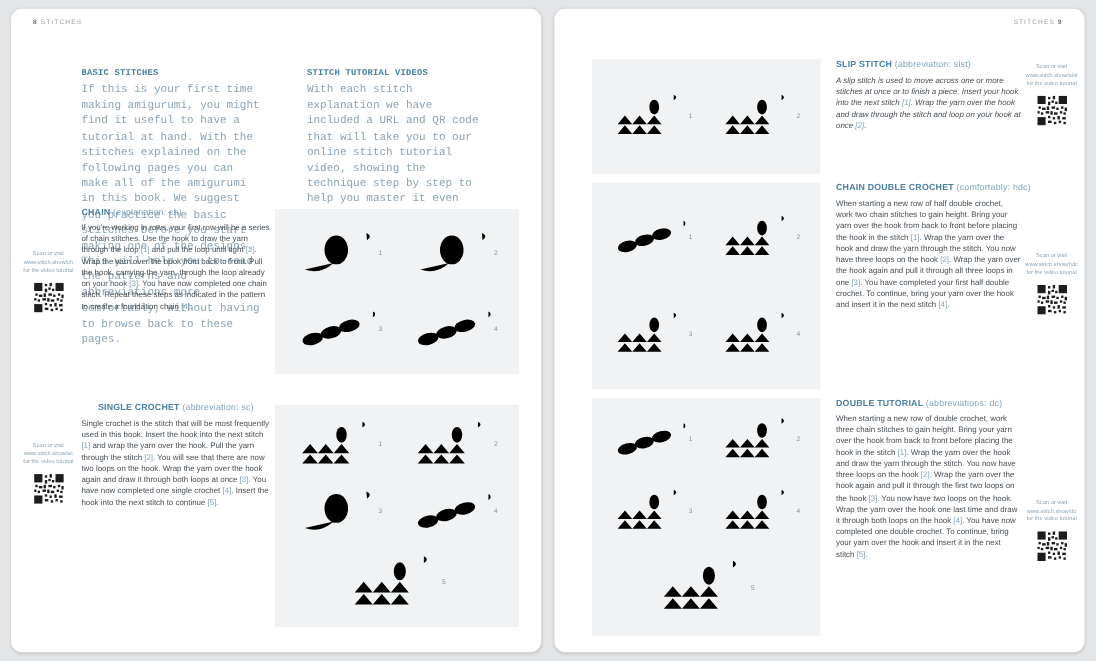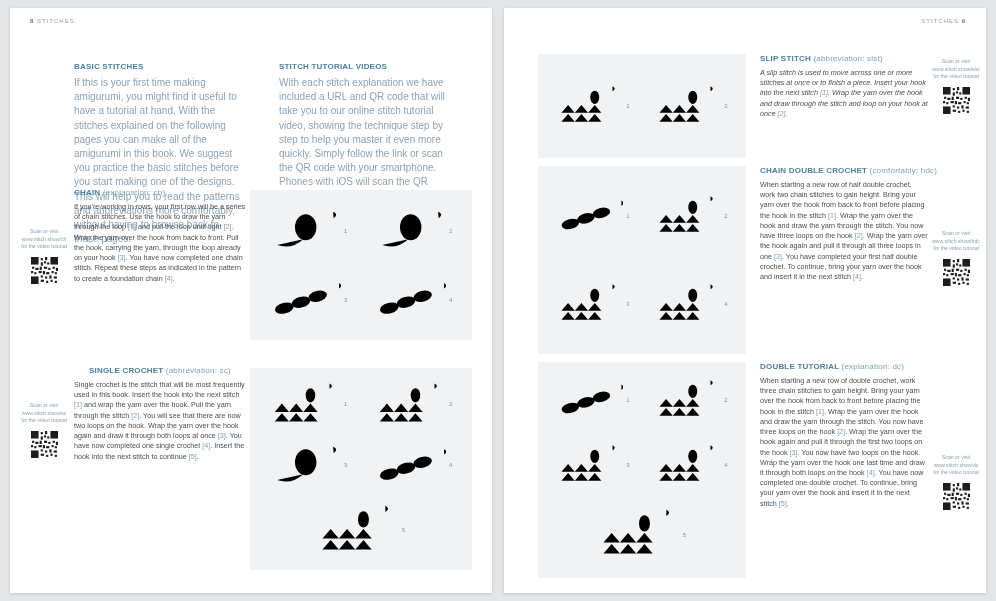--- a/index.html
+++ b/index.html
@@ -12,30 +12,30 @@
     --illo-bg:#f0f2f3;
     --page-bg:#ffffff;
     --spread-bg:#e4e5e7;
     --doodle:#4b5054;
     --header-gray:#9aa0a5;
   }
   *{margin:0;padding:0;box-sizing:border-box;}
   html,body{background:var(--spread-bg);}
   body{font-family:"Liberation Sans","DejaVu Sans",sans-serif;}
   #spread{position:relative;width:996px;height:601px;background:var(--spread-bg);overflow:hidden;}
-  .page{position:absolute;top:8px;width:482px;height:585px;background:var(--page-bg);box-shadow:0 1px 3px rgba(0,0,0,.15);}
+  .page{position:absolute;top:8px;width:482px;height:585px;background:var(--page-bg);box-shadow:0 1px 3px rgba(0,0,0,.15);border-radius:10px;}
   .page-left{left:10px;}
   .page-right{left:504px;}
 
   .page-header{position:absolute;top:10px;font-size:6px;letter-spacing:1px;color:var(--header-gray);}
   .page-header .pgnum{font-weight:bold;color:#6b7175;}
   .page-left .page-header{left:20px;}
   .page-right .page-header{right:20px;}
 
-  .intro-cols{position:absolute;top:54px;left:64px;width:372px;display:flex;gap:38px;}
+  .intro-cols{position:absolute;top:54px;left:64px;width:372px;display:flex;gap:38px;font-family:Liberation Mono, monospace;}
   .intro-col{width:172px;}
 
   h3.sec-title{font-size:8px;font-weight:bold;color:var(--accent);letter-spacing:.2px;margin-bottom:5px;white-space:nowrap;}
   h3.sec-title .abbr{font-weight:normal;color:var(--accent-light);}
 
   p.body{font-size:7.2px;line-height:1.42;color:var(--body-text);}
   p.intro-body{font-size:10px;line-height:1.42;color:var(--intro-text);}
   .mk{color:var(--accent-light);}
 
   .abs{position:absolute;}
@@ -321,21 +321,21 @@
         </div>
         <div class="step">
           <svg class="doodle" viewBox="0 0 60 40">
             <use href="#sym-swatch"></use>
           </svg>
           <span class="fig-num">5</span>
         </div>
       </div>
     <h3 class="sec-title abs" style="left:256px;top:354px;">
       <span>DOUBLE TUTORIAL</span>
-      <span class="abbr">(explanation: dc)</span>
+      <span class="abbr">(abbreviations: dc)</span>
     </h3>
     <p class="body abs" style="left:256px;top:368px;width:168px;">When starting a new row of double crochet, work three chain stitches to gain height. Bring your yarn over the hook from back to front before placing the hook in the stitch <span class="mk">[1]</span>. Wrap the yarn over the hook and draw the yarn through the stitch. You now have three loops on the hook <span class="mk">[2]</span>. Wrap the yarn over the hook again and pull it through the first two loops on the hook <span class="mk">[3]</span>. You now have two loops on the hook. Wrap the yarn over the hook one last time and draw it through both loops on the hook <span class="mk">[4]</span>. You have now completed one double crochet. To continue, bring your yarn over the hook and insert it in the next stitch <span class="mk">[5]</span>.</p>
     <div class="rail" style="right:6px;top:446px;">
       <div class="rail-label">Scan or visit www.stitch.show/dc for the video tutorial</div>
       <svg class="qr" viewBox="0 0 25 25">
           <use href="#sym-qr"></use>
         </svg>
     </div>
 
   </div>

